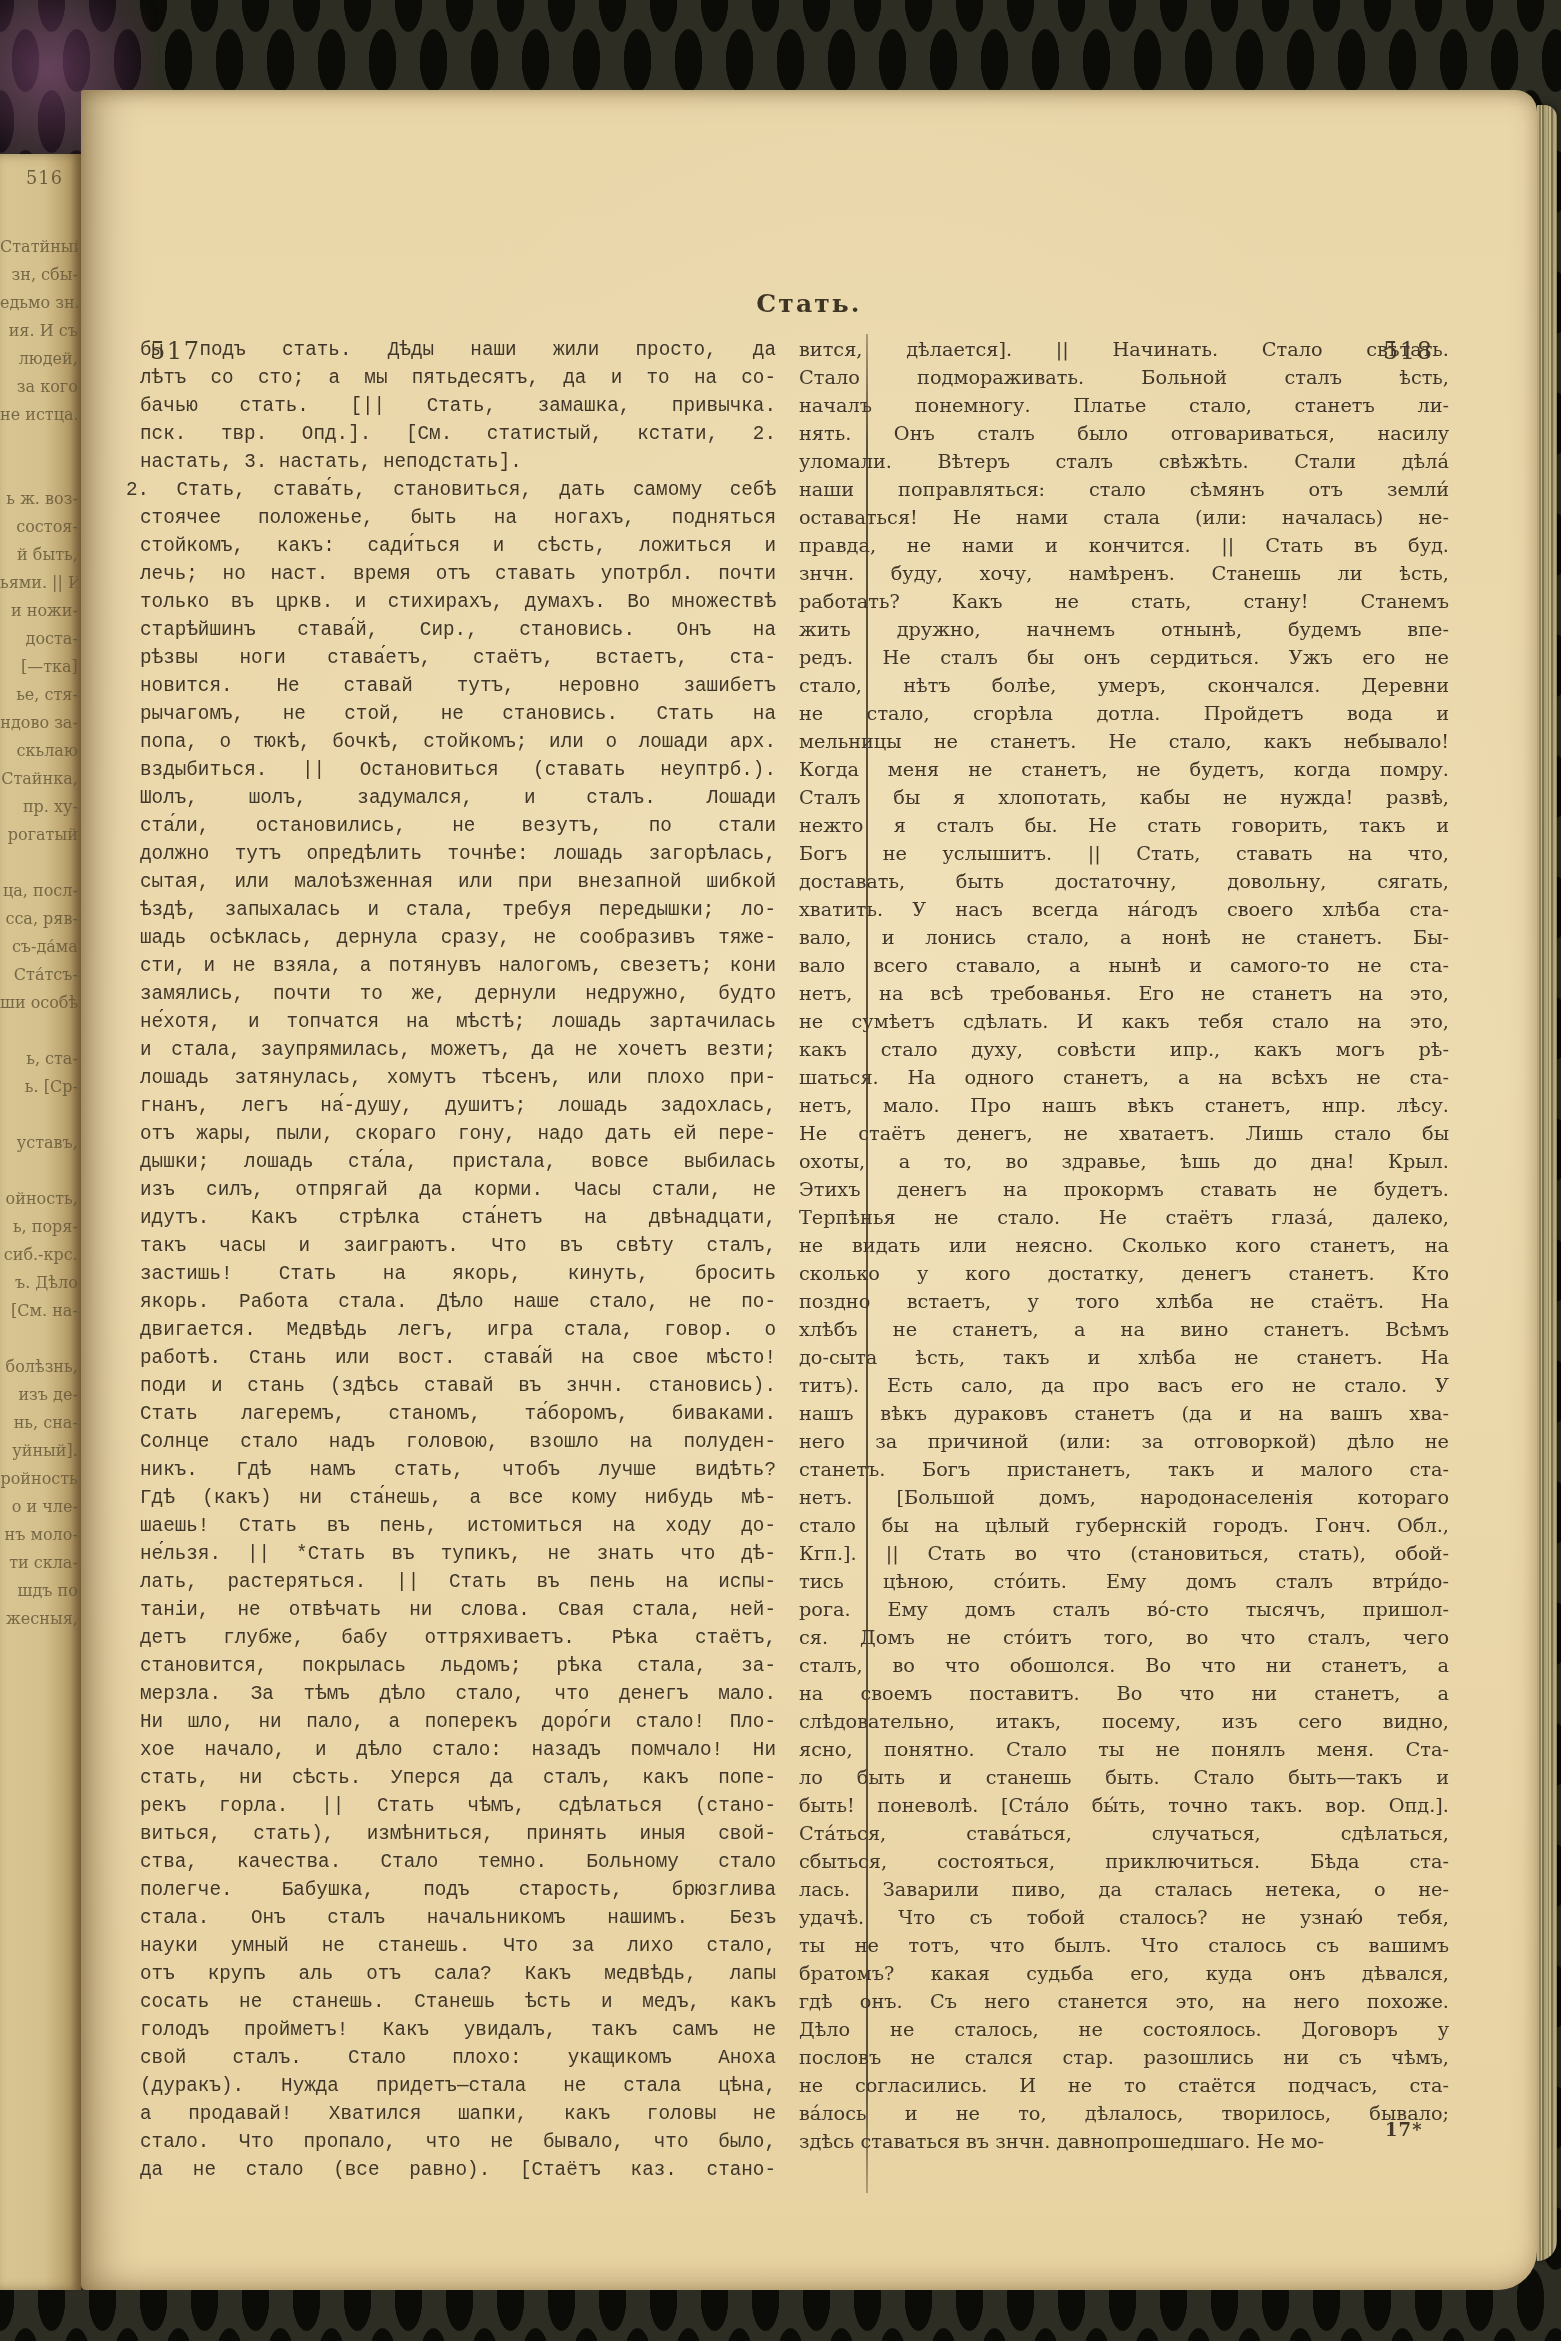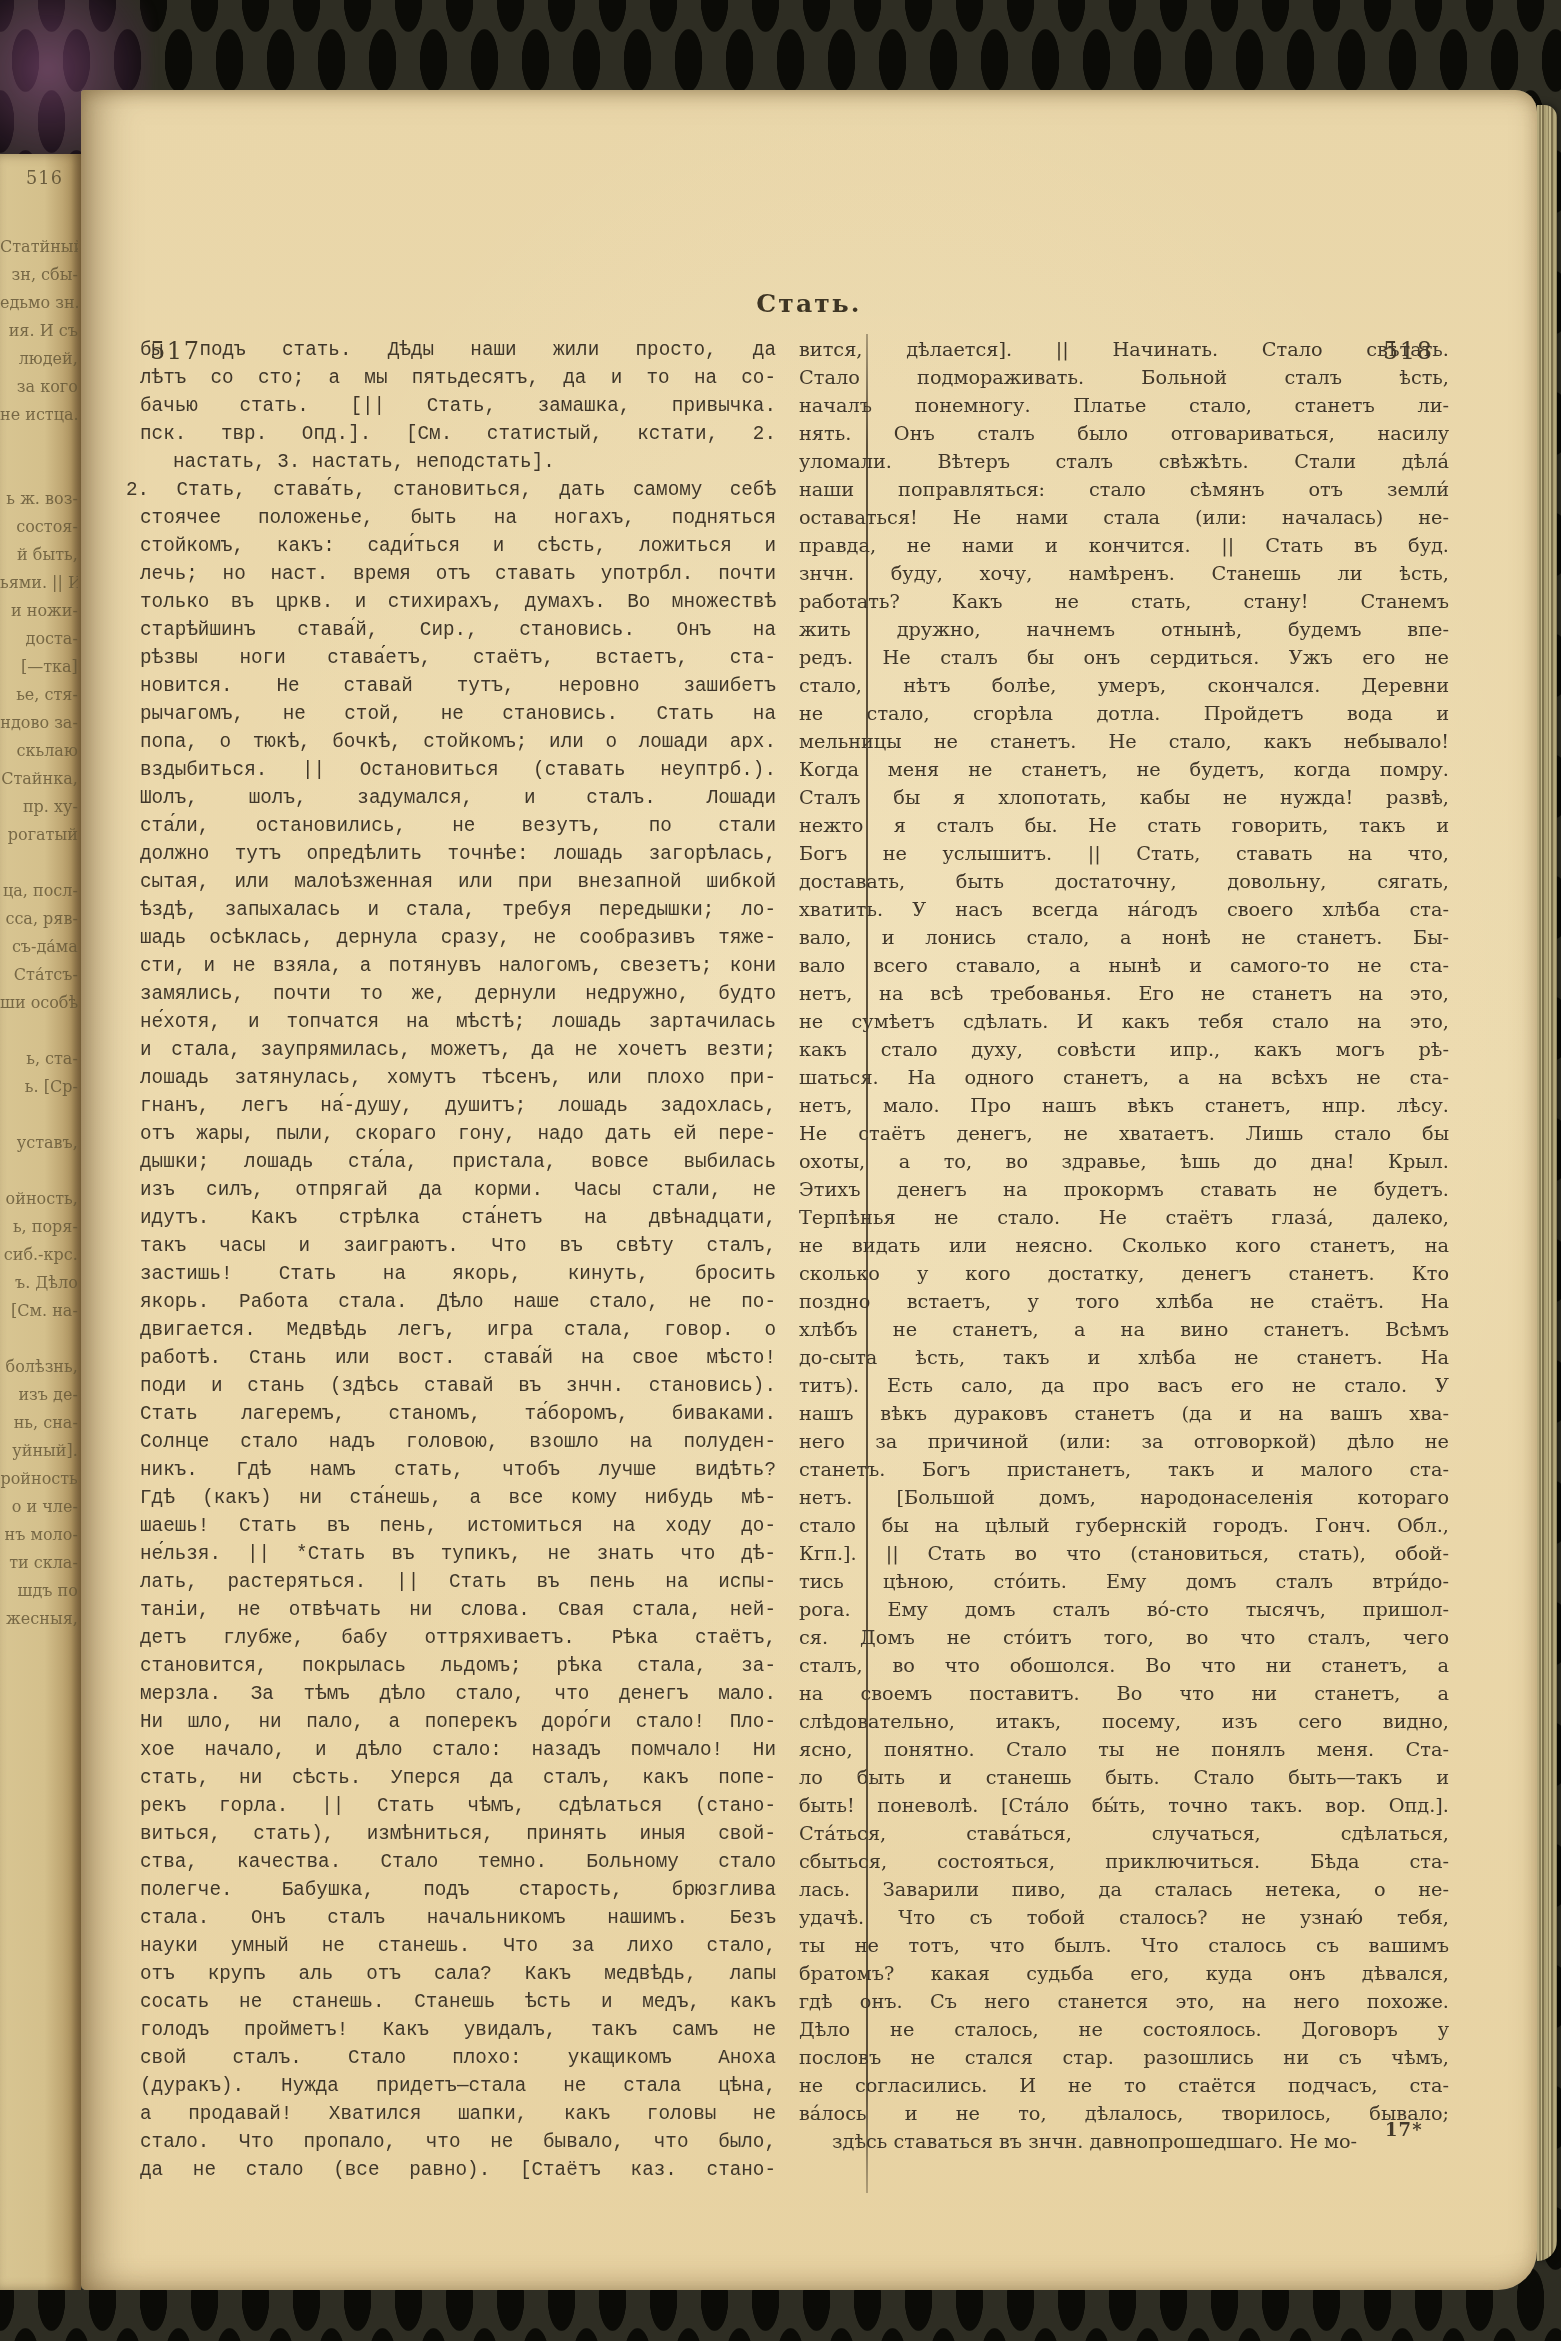--- a/index.html
+++ b/index.html
@@ -60,21 +60,21 @@
   }
   .colrule{position:absolute;left:785px;top:244px;width:1.6px;height:1859px;
     background:linear-gradient(180deg,rgba(66,55,38,.4),rgba(66,55,38,.85) 6%,rgba(66,55,38,.85) 94%,rgba(66,55,38,.35));}
   .col{position:absolute;top:246px;color:#40372a;}
   .col-left{left:59px;width:636px;font-family:Liberation Mono, monospace;}
   .col-right{left:718px;width:650px;}
   .tl{
     height:28px;line-height:28px;font-size:19.3px;
     text-align:justify;text-align-last:justify;white-space:nowrap;
   }
-  .tl.nojust{text-align-last:left;margin-left:33px;}
+  .tl.nojust{text-align-last:left;}
   .col-left .tl:nth-child(6){margin-left:-14px;}
   .sig{position:absolute;left:1260px;top:2029px;font-size:18px;font-weight:bold;
        color:#43392a;letter-spacing:1.1px;margin-left:44px;}
 </style>
 </head>
 <body>
 
 <div class="smudge"></div>
 
 <div class="prev-page">

